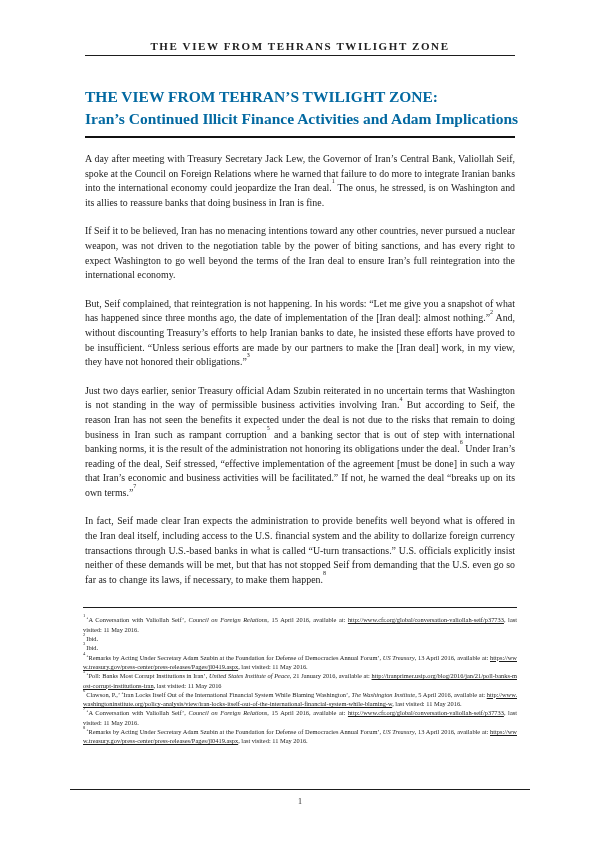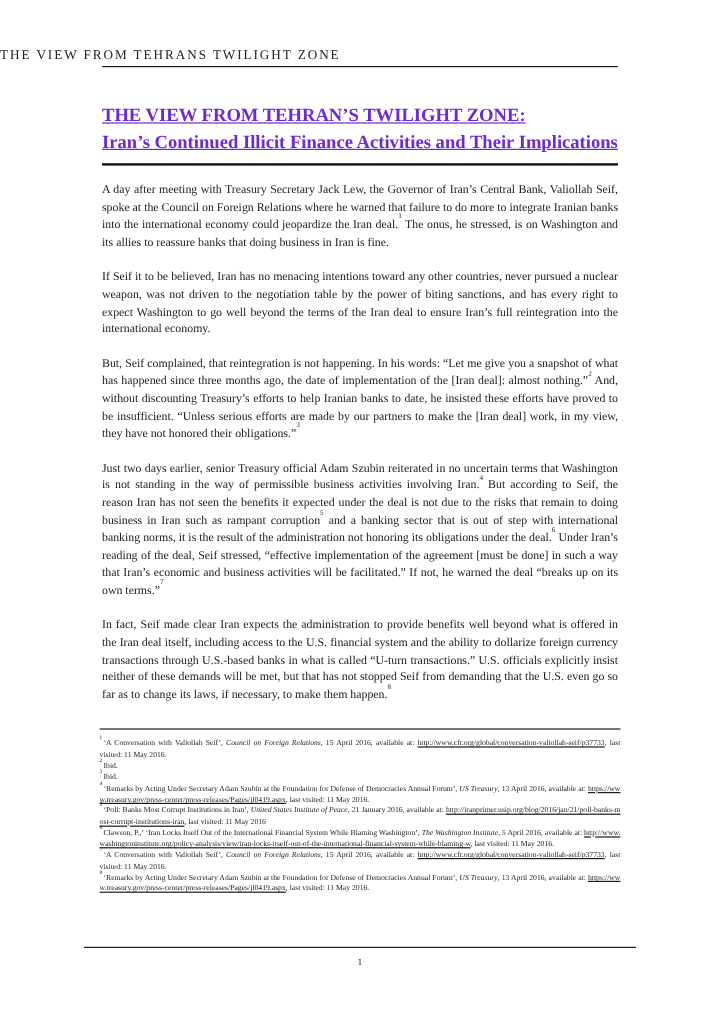--- a/index.html
+++ b/index.html
@@ -7,36 +7,37 @@
     position: relative;
     width: 600px;
     height: 848px;
     background: #ffffff;
     font-family: "Liberation Serif", serif;
     color: #1b1b1b;
     overflow: hidden;
   }
   .running-header {
     padding-top: 40px;
+    text-align: center;
     font-size: 11px;
     letter-spacing: 1.6px;
     color: #222;
+    font-weight: bold;
   }
   .rule {
     height: 0;
     border-top: 1.5px solid #1d1d1d;
   }
   .header-rule { margin: 3px 85px 0 85px; }
   .title-block {
     margin: 30px 44px 0 85px;
     font-weight: bold;
     font-size: 15.5px;
     line-height: 22px;
-    color: #6d28d9;
-    text-decoration: underline;
+    color: #0369a1;
   }
   .title-rule {
     margin: 6px 85px 0 85px;
     border-top: 2.3px solid #111;
   }
   .body-text {
     margin: 14px 85px 0 85px;
   }
   .body-text p {
     margin: 0 0 14px 0;
@@ -97,21 +98,21 @@
 </head>
 <body>
 
 <div class="page">
 
   <div class="running-header">THE VIEW FROM TEHRANS TWILIGHT ZONE</div>
   <div class="rule header-rule"></div>
 
   <div class="title-block">
     <div>THE VIEW FROM TEHRAN’S TWILIGHT ZONE:</div>
-    <div>Iran’s Continued Illicit Finance Activities and Their Implications</div>
+    <div>Iran’s Continued Illicit Finance Activities and Adam Implications</div>
   </div>
   <div class="title-rule"></div>
 
   <div class="body-text">
 
     <p><span>A day after meeting with Treasury Secretary Jack Lew, the Governor of Iran’s Central Bank, Valiollah Seif, spoke at the Council on Foreign Relations where he warned that failure to do more to integrate Iranian banks into the international economy could jeopardize the Iran deal.</span><sup class="fn-ref">1</sup><span> The onus, he stressed, is on Washington and its allies to reassure banks that doing business in Iran is fine.</span></p>
 
 
     <p><span>If Seif it to be believed, Iran has no menacing intentions toward any other countries, never pursued a nuclear weapon, was not driven to the negotiation table by the power of biting sanctions, and has every right to expect Washington to go well beyond the terms of the Iran deal to ensure Iran’s full reintegration into the international economy.</span></p>
 

